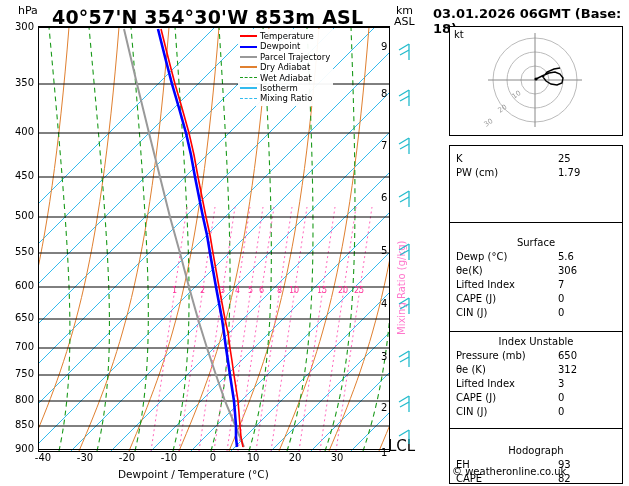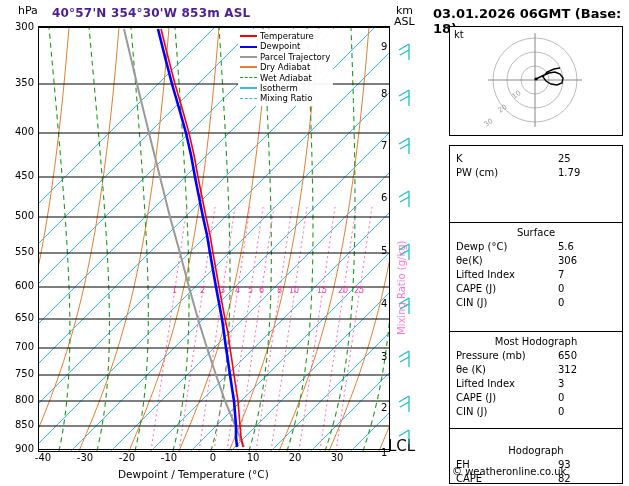--- a/index.html
+++ b/index.html
@@ -1,21 +1,21 @@
 <!DOCTYPE html>
 <html><head>
 <meta charset="utf-8">
 <style>
   html,body{margin:0;padding:0;background:#fff;}
   body{width:629px;height:486px;overflow:hidden;font-family:"DejaVu Sans",sans-serif;}
   .root{position:relative;width:629px;height:428px;background:#fff;}
   .abs{position:absolute;}
   
   #hpa-label{left:18px;top:4px;font-size:11px;color:#000;}
-  #station-title{left:52px;top:6px;font-size:12px;font-weight:bold;color:#4c1d95;letter-spacing:0.2px;}
+  #station-title{left:52px;top:6px;font-size:19px;font-weight:bold;color:#000000;letter-spacing:0.2px;}
   #km-label{left:396px;top:4px;font-size:11px;color:#000;}
   #asl-label{left:394px;top:15px;font-size:11px;color:#000;}
   #run-title{left:433px;top:6px;font-size:13px;font-weight:bold;color:#000;}
   
   #skewt-frame{left:38px;top:26px;width:350px;height:424px;border:1px solid #000;background:#fff;overflow:hidden;}
   #skewt-svg{position:absolute;left:0;top:0;}
   
   #legend{left:238px;top:29px;background:rgba(255,255,255,0.94);padding:2px 3px 2px 2px;font-size:8.5px;line-height:10.4px;color:#000;border:0;}
   #legend .row{display:flex;align-items:center;white-space:nowrap;}
   #legend .sw{width:17px;height:0;border-top-width:2px;border-top-style:solid;margin-right:3px;display:inline-block;}
@@ -304,21 +304,21 @@
         <span class="k">K</span>
         <span class="v">25</span>
       </div>
     <div class="prow">
         <span class="k">PW (cm)</span>
         <span class="v">1.79</span>
       </div>
   </div>
 
   <div class="abs panel" id="surface-box">
-    <div class="phead" style="margin-top:3px">Surface</div>
+    <div class="phead" style="margin-top:13px">Surface</div>
     <div class="prow">
         <span class="k">Dewp (°C)</span>
         <span class="v">5.6</span>
       </div>
     <div class="prow">
         <span class="k">θe(K)</span>
         <span class="v">306</span>
       </div>
     <div class="prow">
         <span class="k">Lifted Index</span>
@@ -328,21 +328,21 @@
         <span class="k">CAPE (J)</span>
         <span class="v">0</span>
       </div>
     <div class="prow">
         <span class="k">CIN (J)</span>
         <span class="v">0</span>
       </div>
   </div>
 
   <div class="abs panel" id="unstable-box">
-    <div class="phead" style="margin-top:3px">Most Hodograph</div>
+    <div class="phead" style="margin-top:3px">Index Unstable</div>
     <div class="prow">
         <span class="k">Pressure (mb)</span>
         <span class="v">650</span>
       </div>
     <div class="prow">
         <span class="k">θe (K)</span>
         <span class="v">312</span>
       </div>
     <div class="prow">
         <span class="k">Lifted Index</span>

